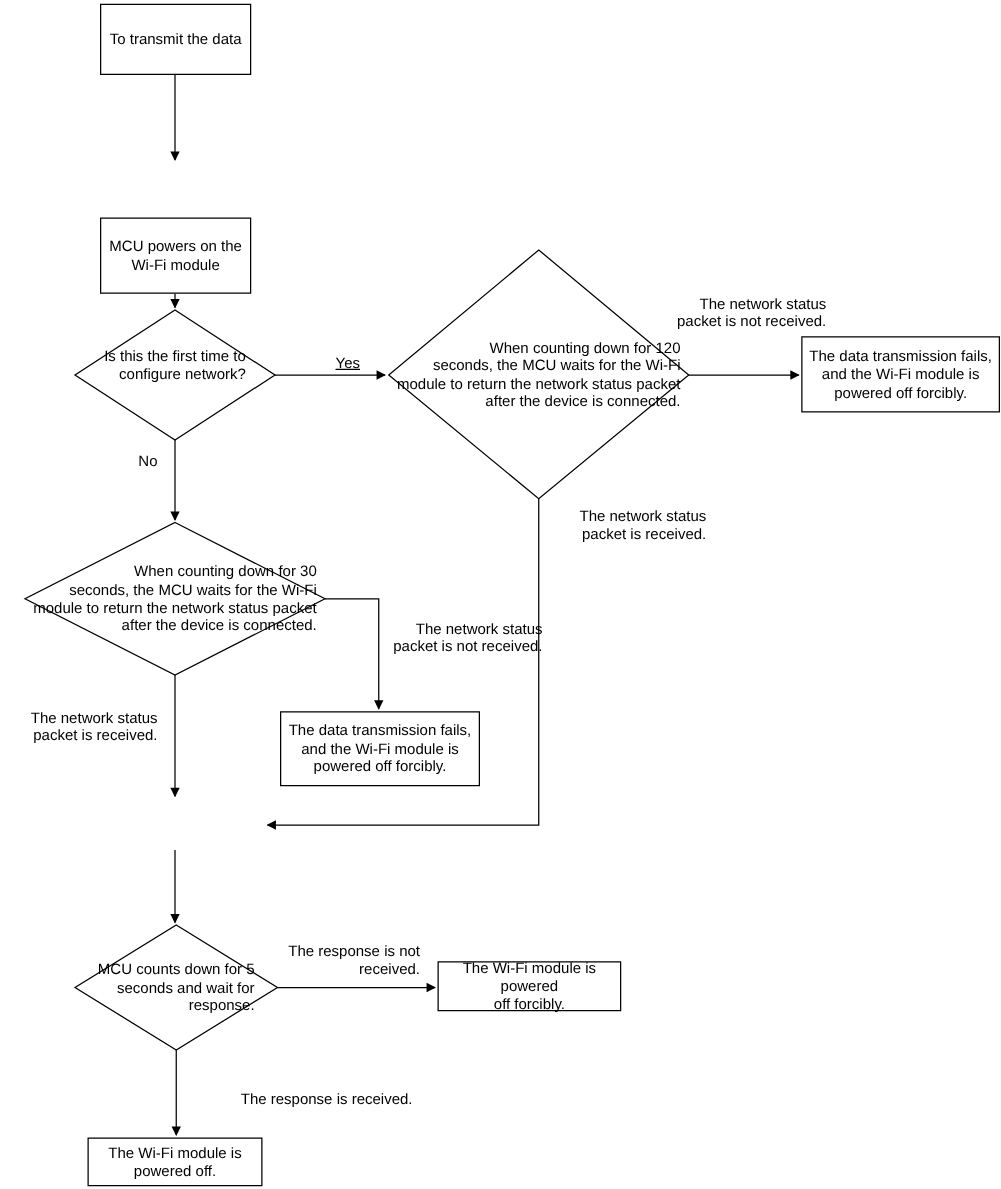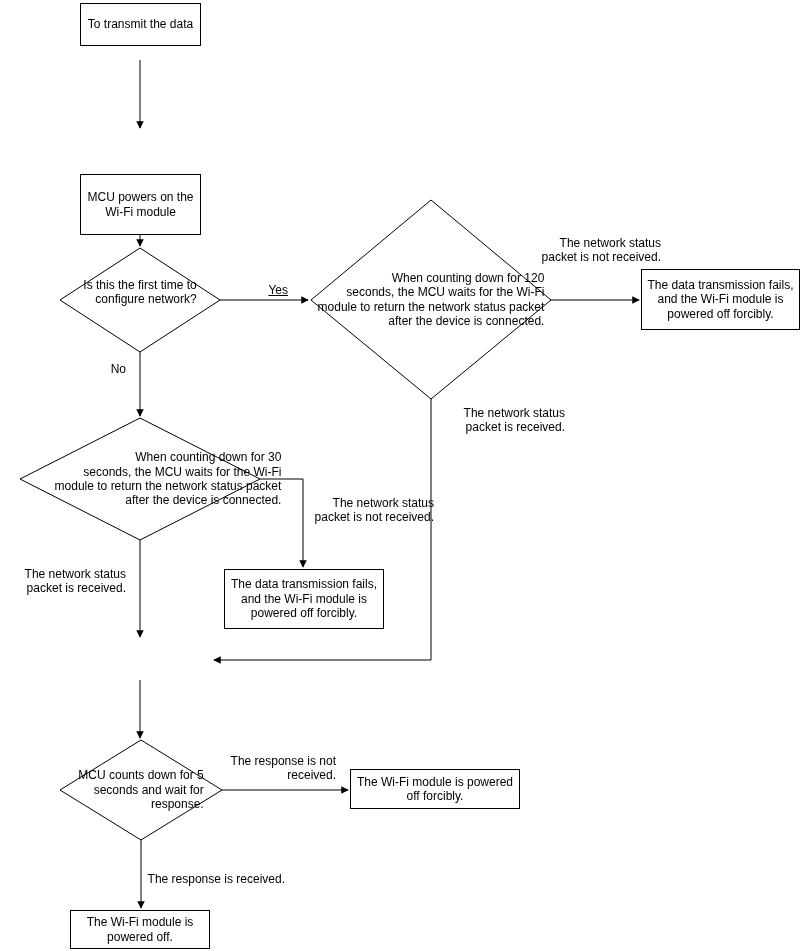--- a/index.html
+++ b/index.html
@@ -35,41 +35,41 @@
     text-align: right;
     white-space: pre-line;
     pointer-events: none;
   }
   .elabel {
     position: absolute;
     text-align: right;
     white-space: pre-line;
   }
   
-  #n-start            { left: 80px;  top: 3px;   width: 121px; height: 43px; }
+  #n-start            { left: 80px;  top: 3px;   width: 121px; height: 57px; }
   #n-power-on         { left: 80px;  top: 130px; width: 121px; height: 61px; margin-top: 44px; }
   #n-fail-right       { left: 641px; top: 269px; width: 159px; height: 61px; }
   #n-fail-mid         { left: 224px; top: 569px; width: 160px; height: 60px; }
   #n-transmit-packet  { left: 70px;  top: 639px; width: 141px; height: 41px; }
-  #n-poweroff-forcibly{ left: 350px; top: 769px; width: 170px; height: 40px; }
+  #n-poweroff-forcibly{ left: 350px; top: 769px; width: 147px; height: 40px; }
   #n-poweroff         { left: 70px;  top: 910px; width: 140px; height: 39px; }
   
   #t-first-time    { left: 60px;  top: 240px; width: 160px; height: 104px; }
   #t-countdown-120 { left: 311px; top: 200px; width: 240px; height: 199px; }
-  #t-countdown-30  { left: 20px;  top: 418px; width: 240px; height: 122px; margin-left: 28px; }
+  #t-countdown-30  { left: 20px;  top: 418px; width: 240px; height: 122px; }
   #t-countdown-5   { left: 60px;  top: 740px; width: 162px; height: 100px; }
   
   #l-yes            { left: 248px; top: 283px; width: 40px; text-decoration: underline;  }
   #l-no             { left: 96px;  top: 362px; width: 30px;  }
   #l-not-recv-120   { left: 521px; top: 236px; width: 140px; }
   #l-recv-120       { left: 440px; top: 406px; width: 125px; }
   #l-not-recv-30    { left: 302px; top: 496px; width: 132px; }
   #l-recv-30        { left: 16px;  top: 567px; width: 110px; }
   #l-resp-not-recv  { left: 214px; top: 754px; width: 122px; }
-  #l-resp-recv      { left: 140px; top: 872px; width: 145px; }
+  #l-resp-recv      { left: 140px; top: 872px; width: 145px; padding-left: 45px; }
 </style>
 </head>
 <body>
 
 <div class="canvas">
 
   <svg class="wires" viewBox="0 0 801 951" xmlns="http://www.w3.org/2000/svg">
     <defs>
       <marker id="arrow" viewBox="0 0 12 12" refX="10" refY="6" markerWidth="9" markerHeight="9" orient="auto-start-reverse">
         <path d="M1,1 L11,6 L1,11 z" fill="#000000"></path>

